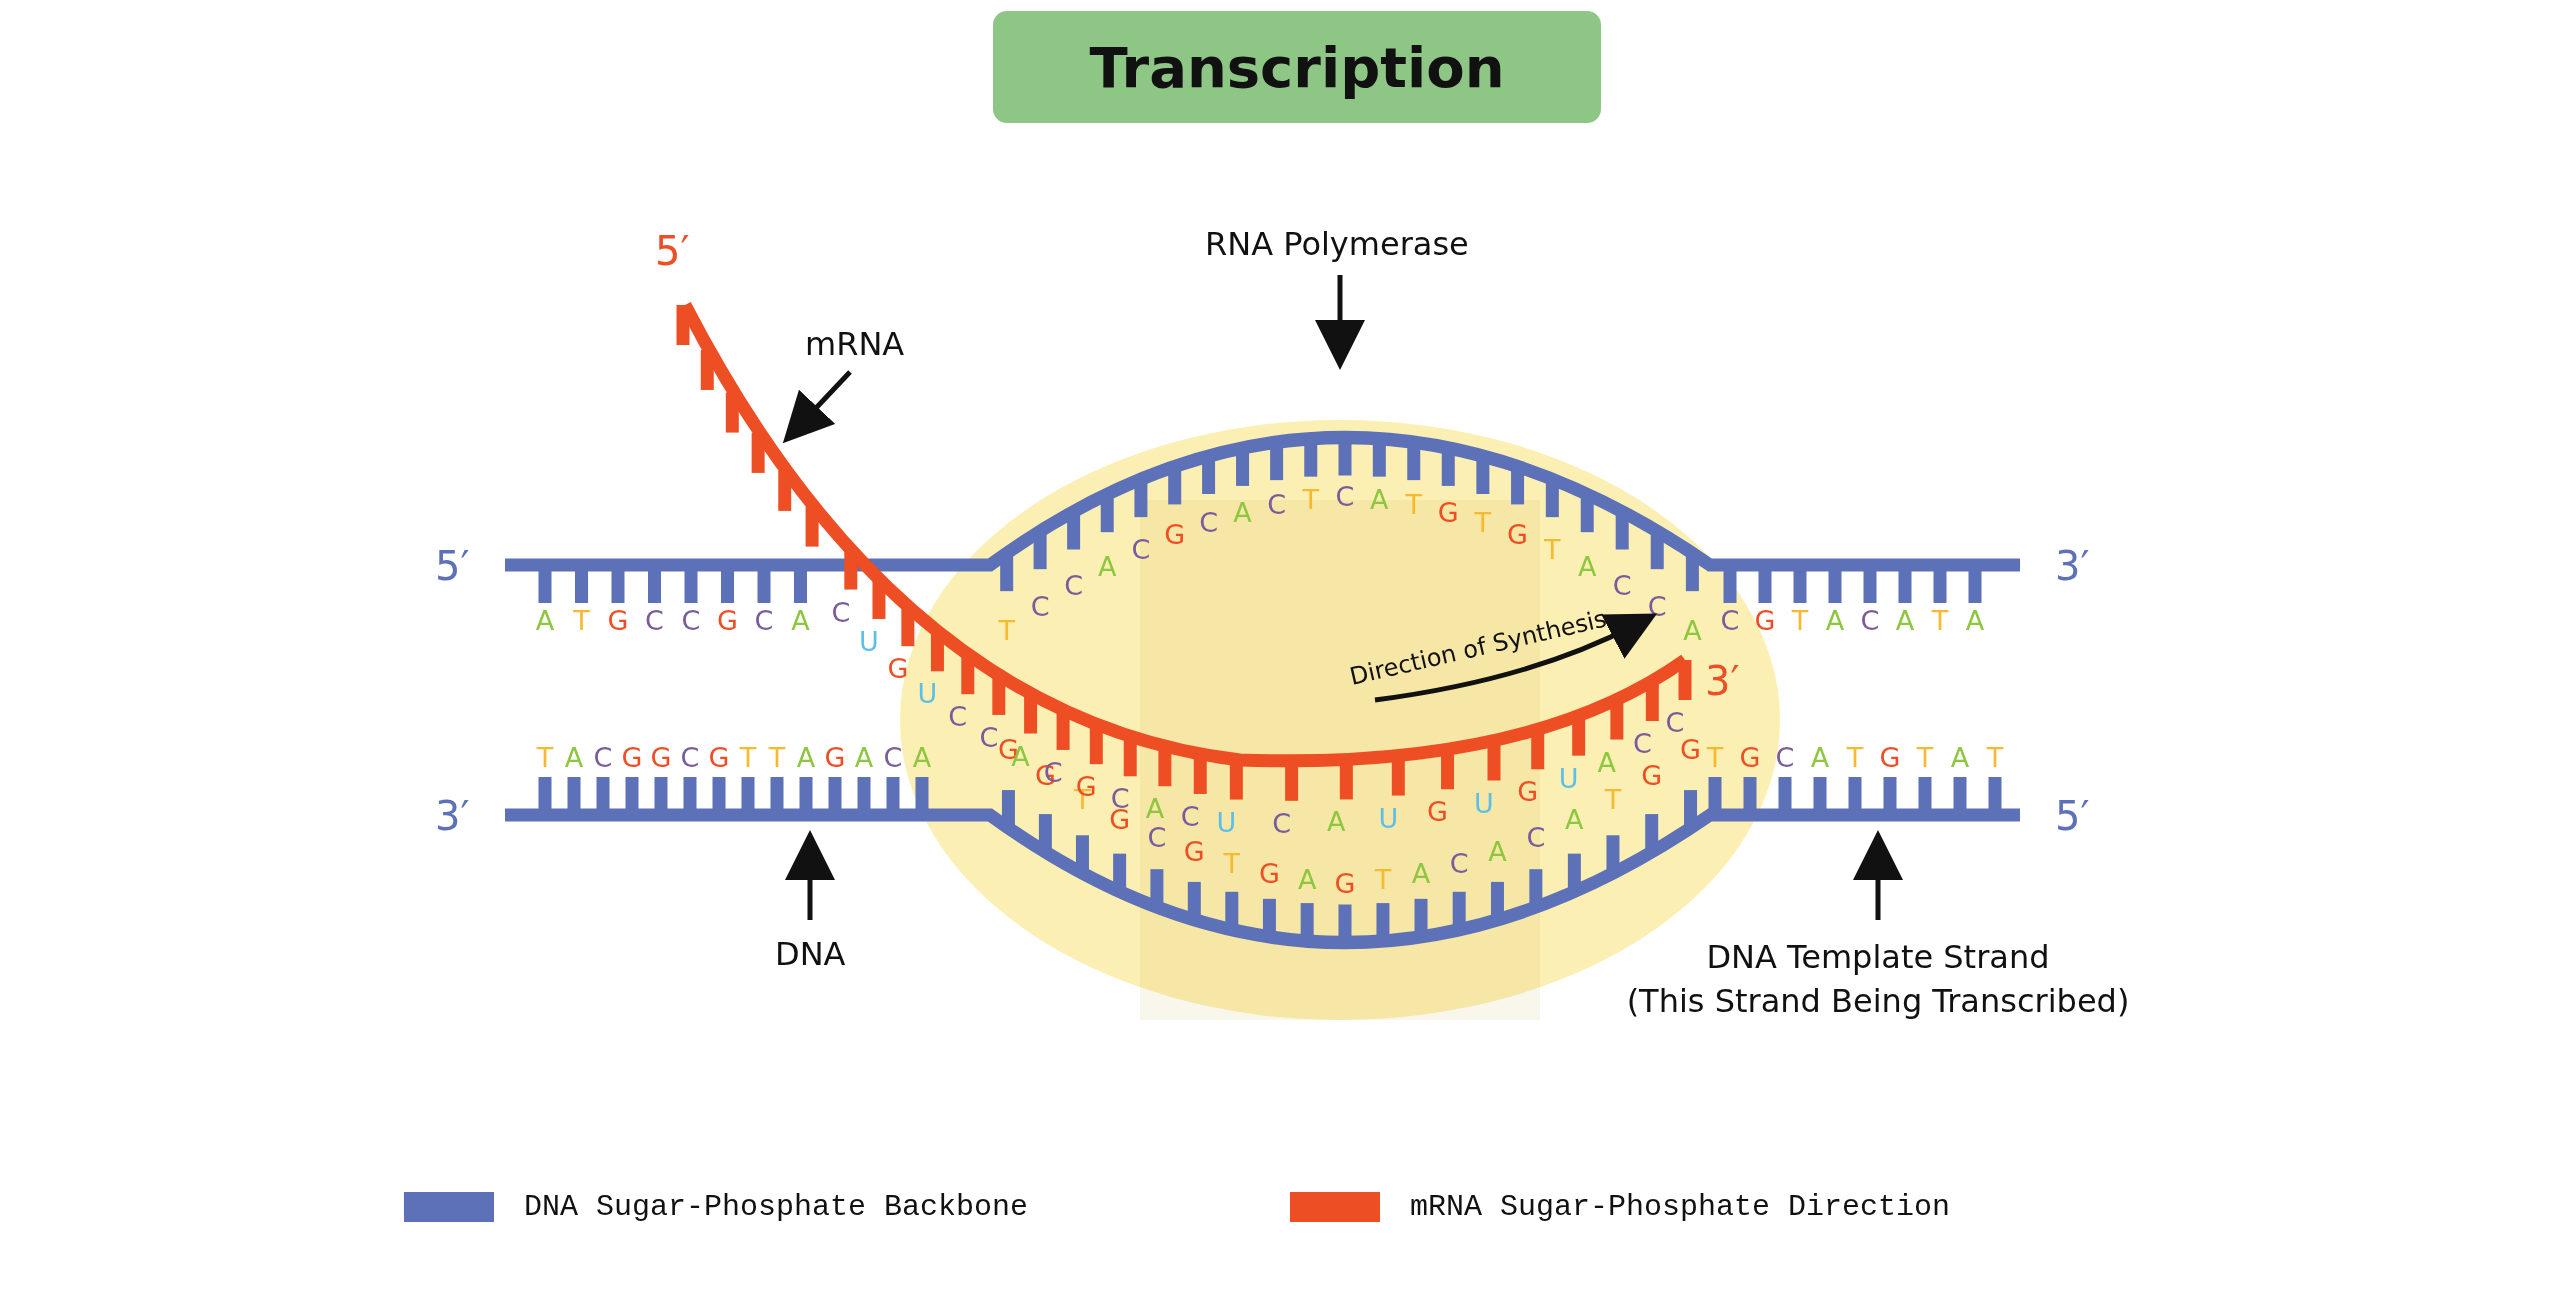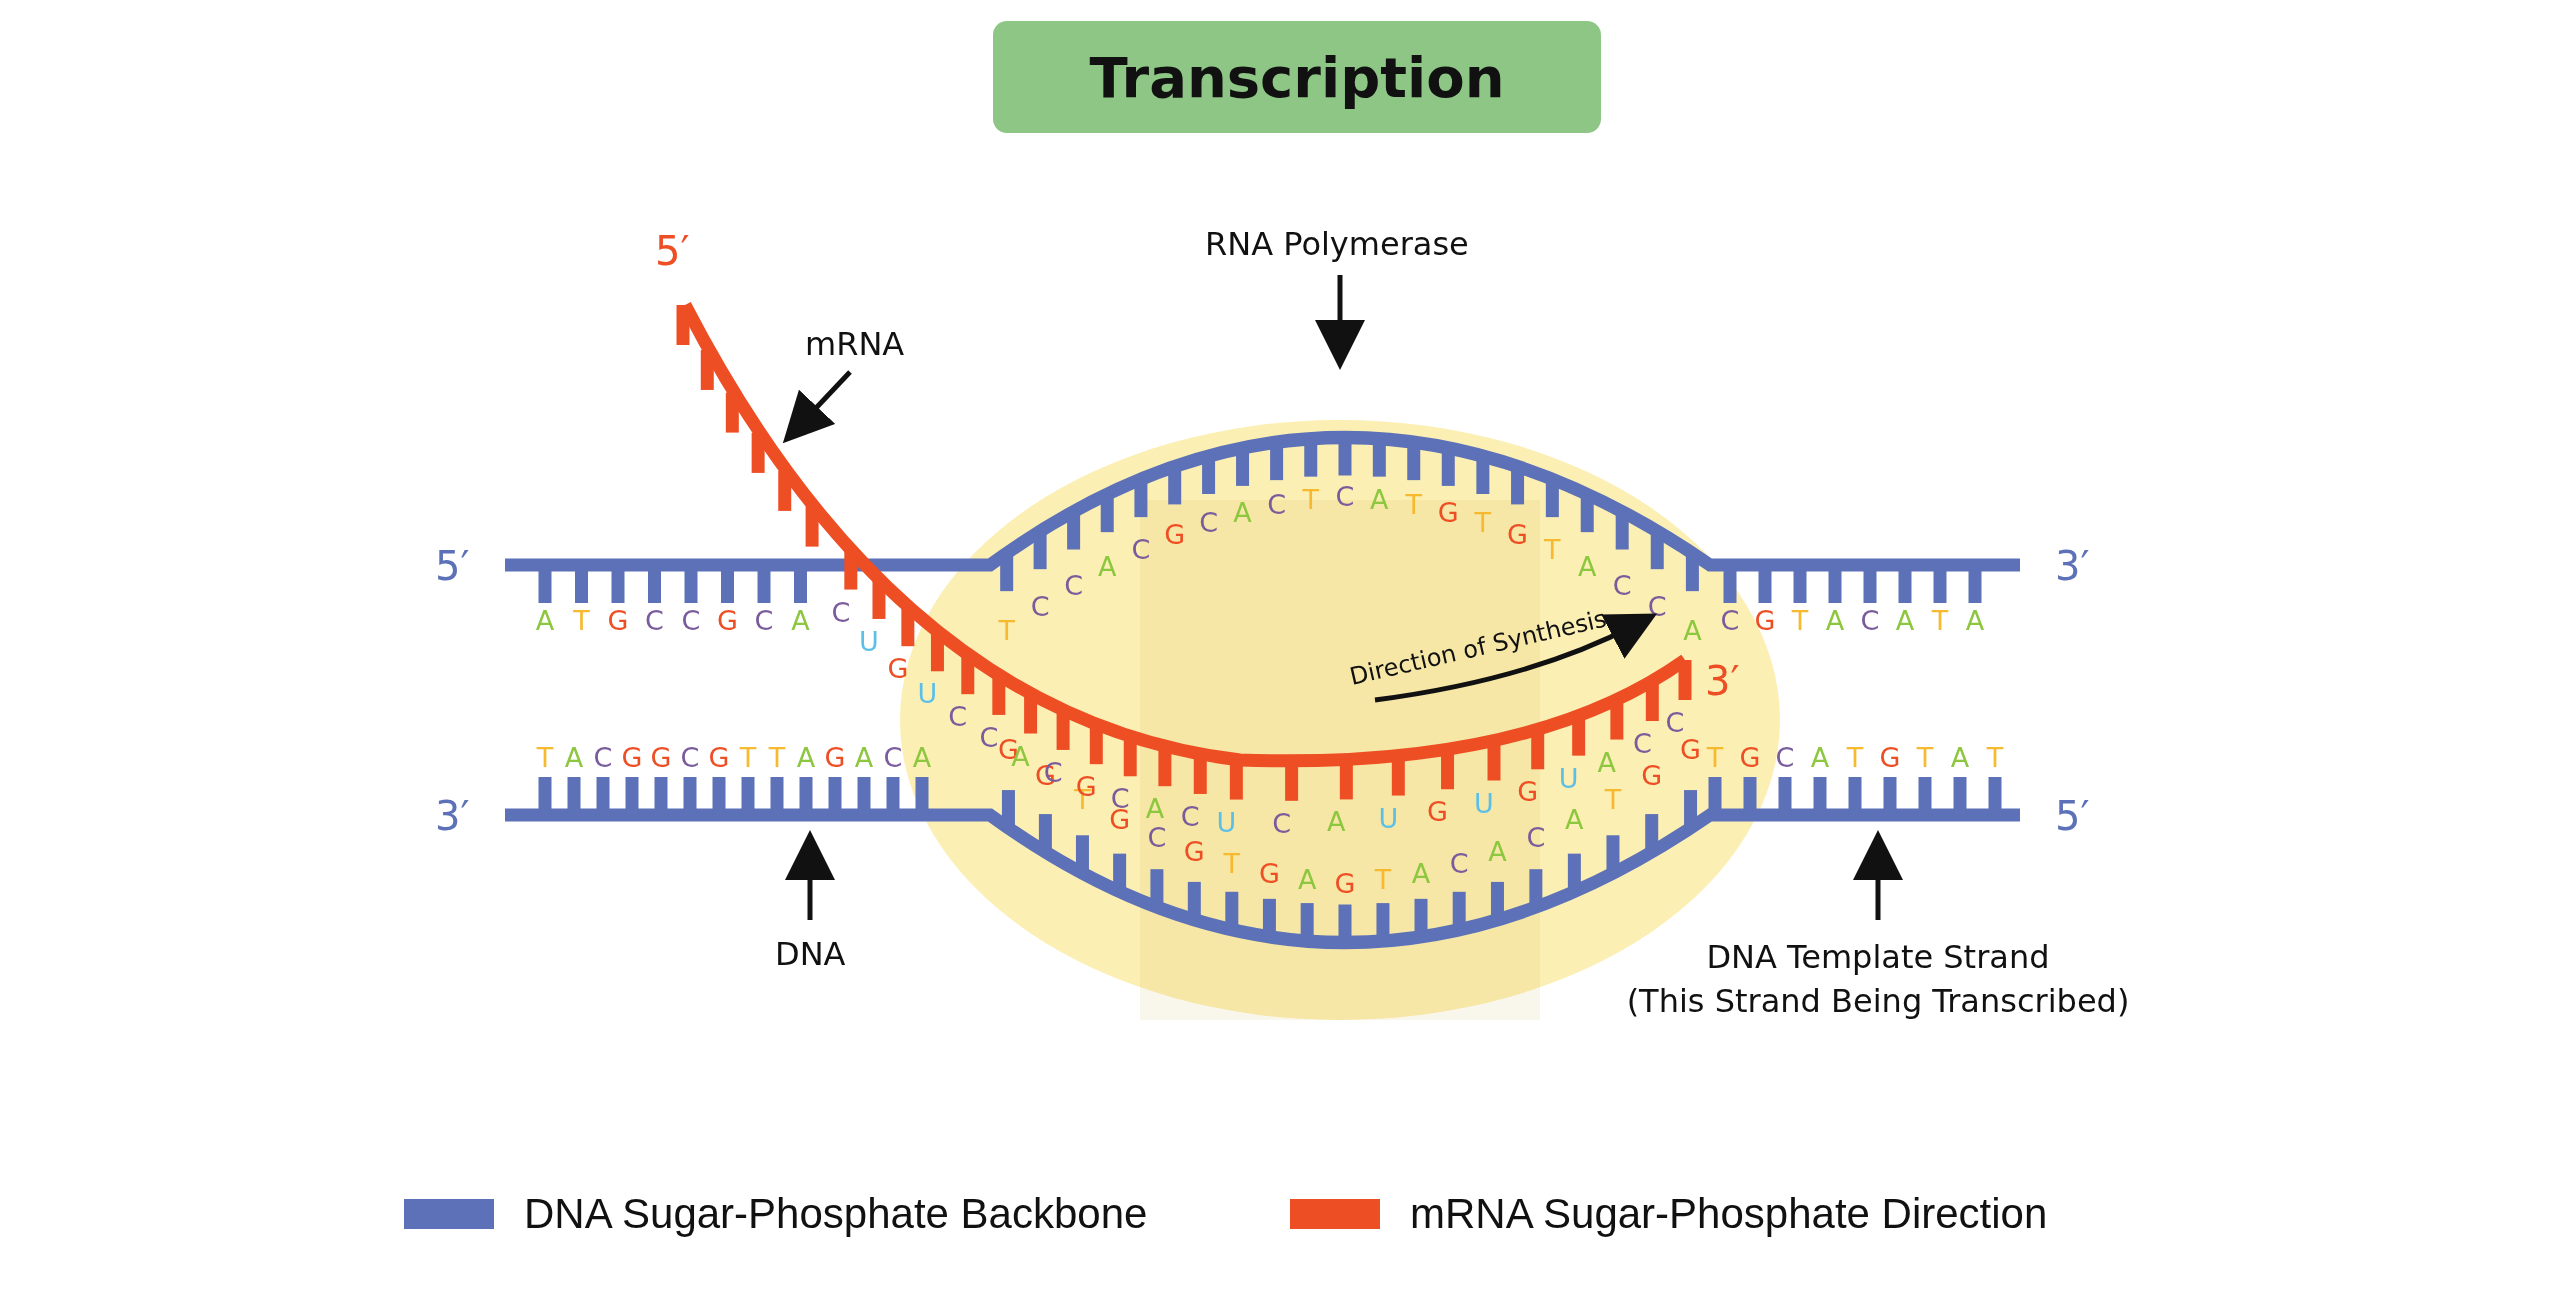--- a/index.html
+++ b/index.html
@@ -1,28 +1,28 @@
 <!DOCTYPE html>
 <html><head>
 <meta charset="utf-8">
 <style>
   html, body { margin: 0; padding: 0; background: #ffffff; }
   body { width: 2560px; height: 1300px; position: relative; overflow: hidden;
          font-family: "DejaVu Sans", sans-serif; }
   #diagram { position: absolute; left: 0; top: 0; }
-  .title-box { position: absolute; left: 993px; top: 21px; width: 608px; height: 112px;
+  .title-box { position: absolute; left: 993px; top: 11px; width: 608px; height: 112px;
                background: #8ec785; border-radius: 14px; display: flex; align-items: center;
                justify-content: center; }
   .title-text { font-family: "DejaVu Sans", sans-serif; font-weight: bold; font-size: 56px; color: #111; }
   .lbl { font-family: "DejaVu Sans", sans-serif; font-size: 32px; fill: #111; }
   .end-lbl { font-family: "DejaVu Sans", sans-serif; font-size: 40px; }
   .base { font-family: "DejaVu Sans", sans-serif; font-size: 27px; text-anchor: middle; }
   .legend { position: absolute; top: 1190px; display: flex; align-items: center; }
   .legend .swatch { width: 90px; height: 30px; margin-right: 30px; }
-  .legend .ltext { font-family: Liberation Sans, sans-serif; font-size: 42px; color: #111; }
+  .legend .ltext { font-family: Liberation Mono, monospace; font-size: 30px; color: #111; }
 </style>
 </head>
 <body>
 
 <div class="title-box">
   <span class="title-text">Transcription</span>
 </div>
 
 <svg id="diagram" width="2560" height="1300" viewBox="0 0 2560 1300">
   <defs>

